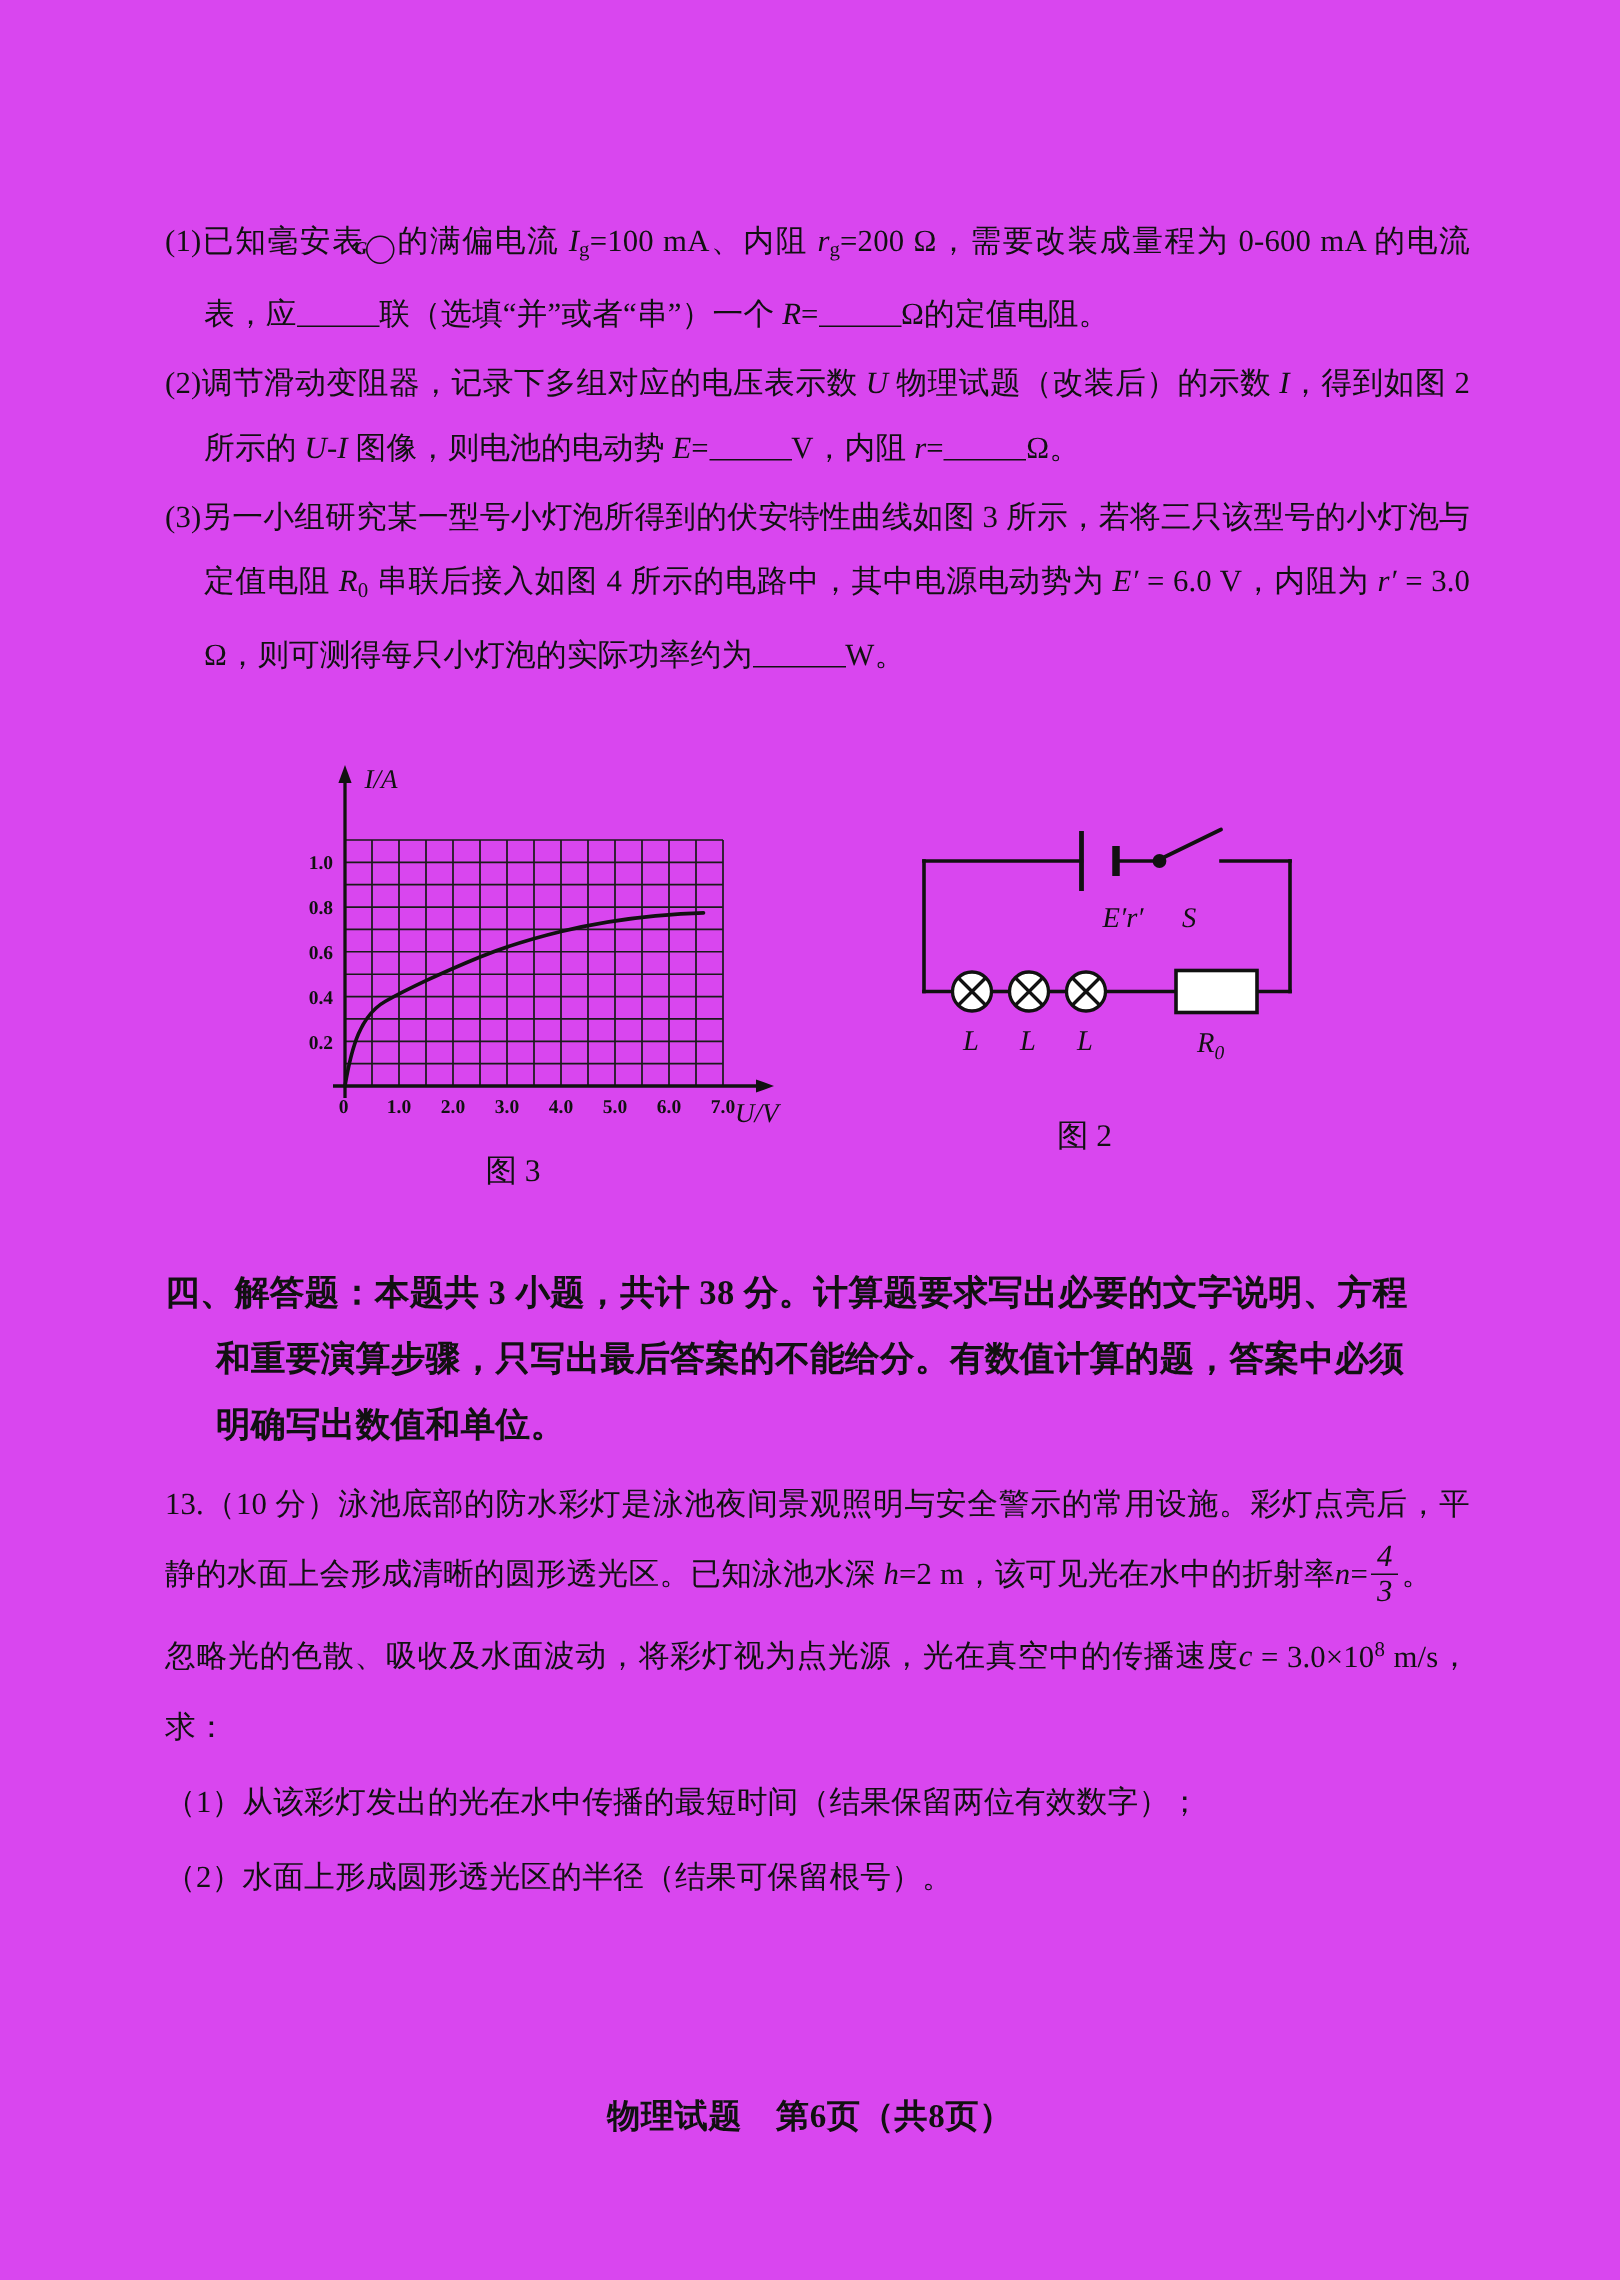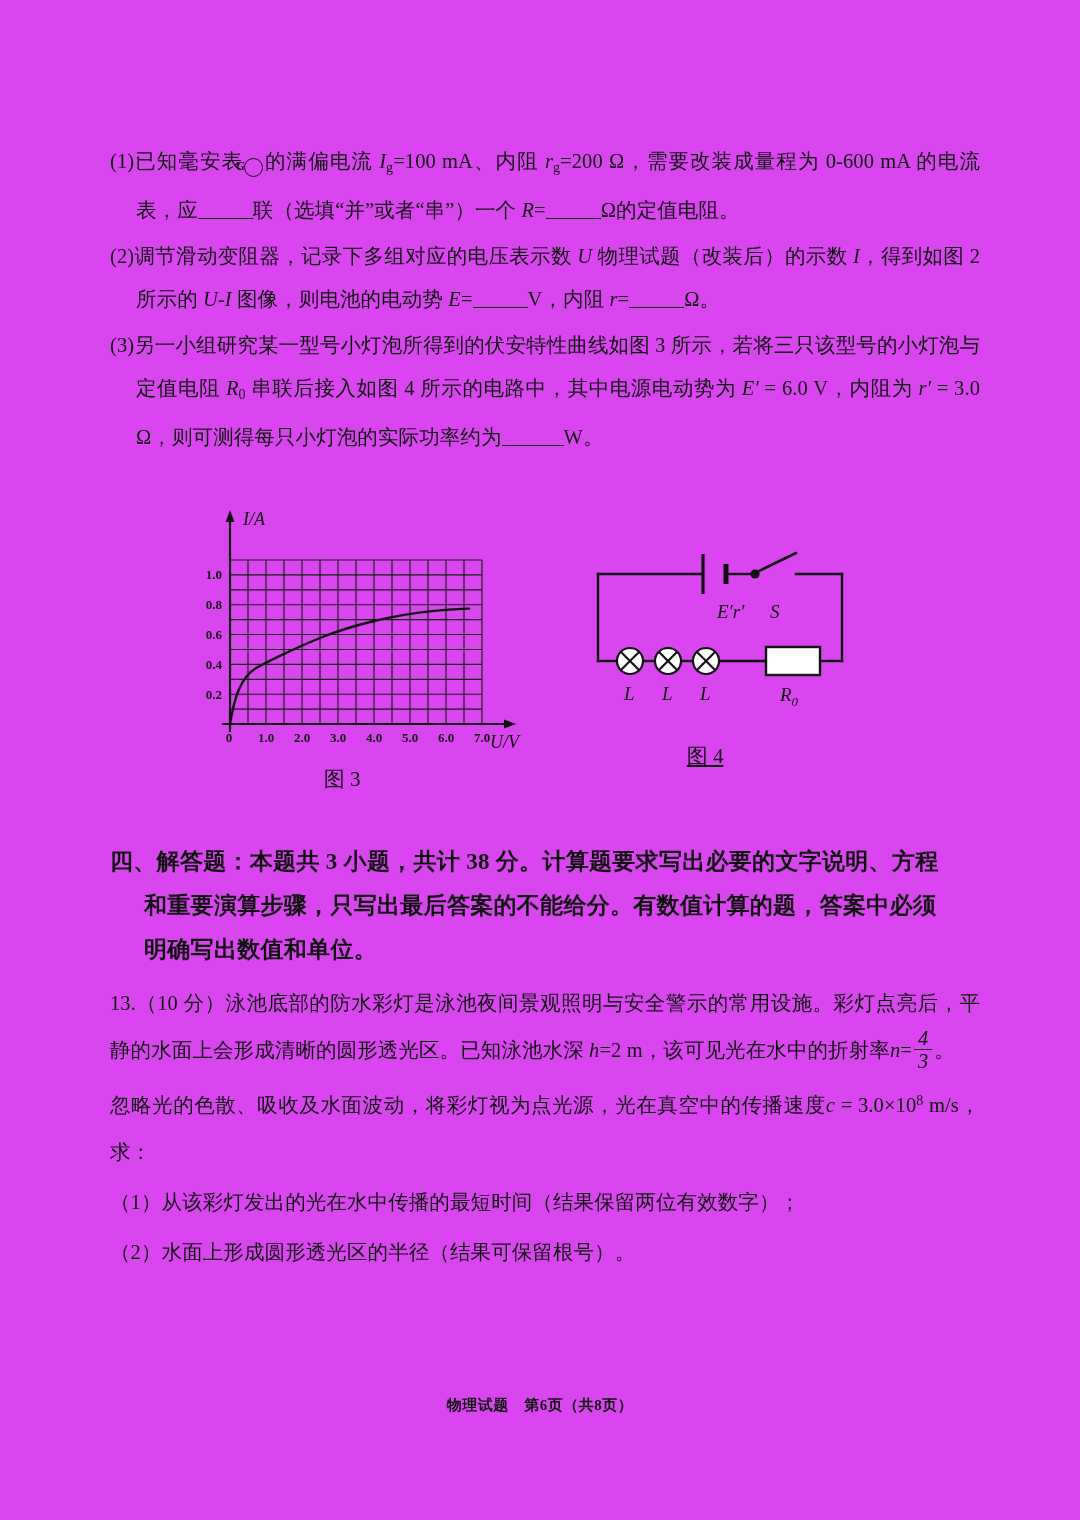--- a/index.html
+++ b/index.html
@@ -78,21 +78,21 @@
     position: absolute;
     left: 0;
     top: 352px;
     width: 870px;
     height: 320px;
   }
   .fig {
     position: absolute;
   }
   .fig-graph { left: 60px; top: 0; }
-  .fig-circuit { left: 470px; top: 42px; text-decoration: underline; }
+  .fig-circuit { left: 488px; top: 42px; }
   .fig-caption {
     text-align: center;
     font-size: 21px;
     margin-top: 4px;
     font-family: "Liberation Serif", serif;
   }
 
   
   .section-head {
     position: absolute;
@@ -120,21 +120,21 @@
   }
   .q13 .para { line-height: 47px; }
 
   
   .footer {
     position: absolute;
     left: 0;
     right: 0;
     top: 1396px;
     text-align: center;
-    font-size: 15px;
+    font-size: 22px;
     font-weight: bold;
     font-family: "Liberation Serif", serif;
     letter-spacing: 0.5px;
   }
   .meter-g {
     display: inline-block;
     width: 17px;
     height: 17px;
     line-height: 15px;
     border: 1.6px solid #111;
@@ -284,21 +284,21 @@
 
           <rect x="186" y="113" width="54" height="28" fill="#fff" stroke="#111" stroke-width="2.4"></rect>
 
           <text x="137" y="84" font-family="Liberation Serif, serif" font-size="19" font-style="italic" fill="#111">E′r′</text>
           <text x="190" y="84" font-family="Liberation Serif, serif" font-size="19" font-style="italic" fill="#111">S</text>
           <text x="44" y="166" font-family="Liberation Serif, serif" font-size="19" font-style="italic" fill="#111">L</text>
           <text x="82" y="166" font-family="Liberation Serif, serif" font-size="19" font-style="italic" fill="#111">L</text>
           <text x="120" y="166" font-family="Liberation Serif, serif" font-size="19" font-style="italic" fill="#111">L</text>
           <text x="200" y="167" font-family="Liberation Serif, serif" font-size="19" font-style="italic" fill="#111">R<tspan font-size="13" dy="5">0</tspan></text>
         </svg>
-        <div class="fig-caption" style="width:250px;">图 4</div>
+        <div class="fig-caption" style="width:250px;">图 2</div>
       </div>
     </div>
 
     <div class="section-head">
       <div class="line">四、解答题：本题共 3 小题，共计 38 分。计算题要求写出必要的文字说明、方程</div>
       <div class="line l2">和重要演算步骤，只写出最后答案的不能给分。有数值计算的题，答案中必须</div>
       <div class="line l2">明确写出数值和单位。</div>
     </div>
 
     <div class="q13">

